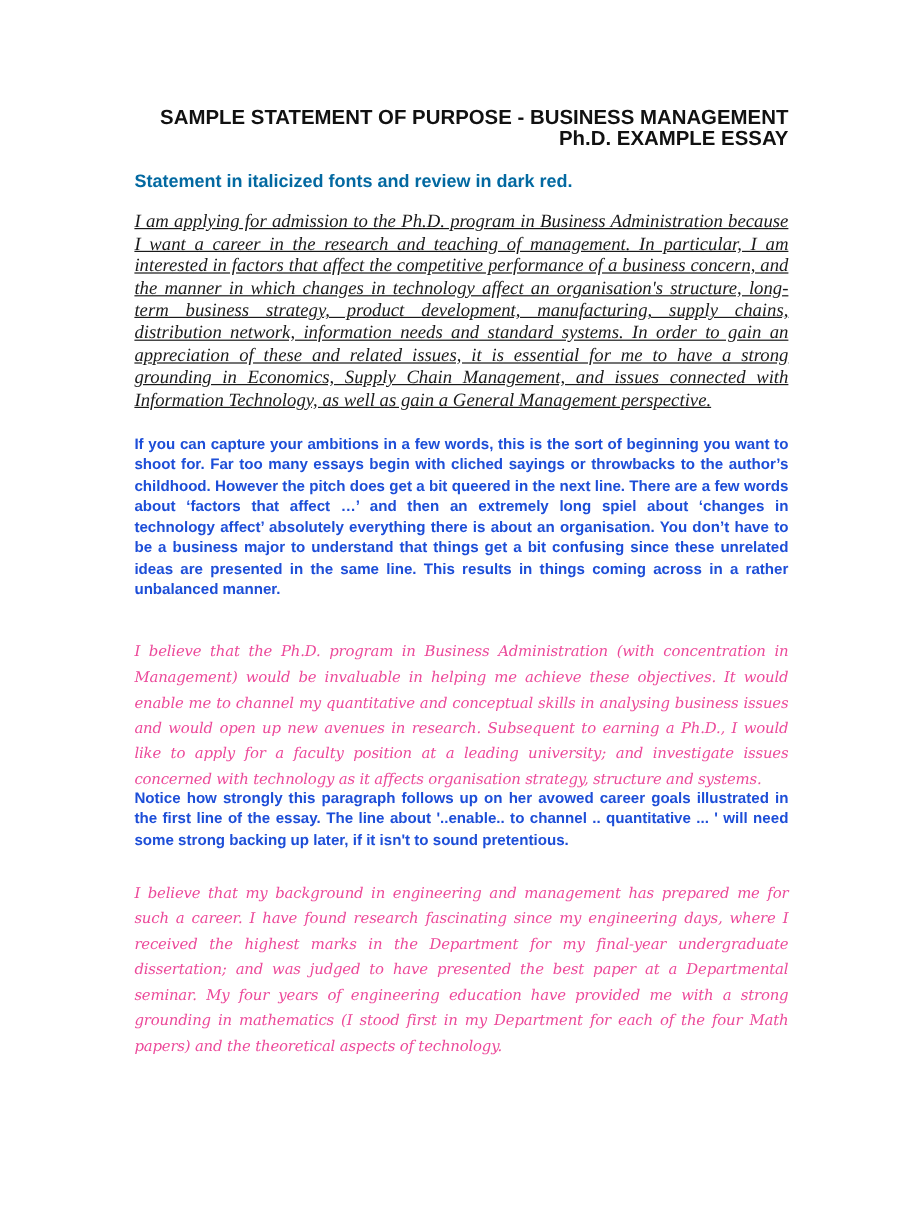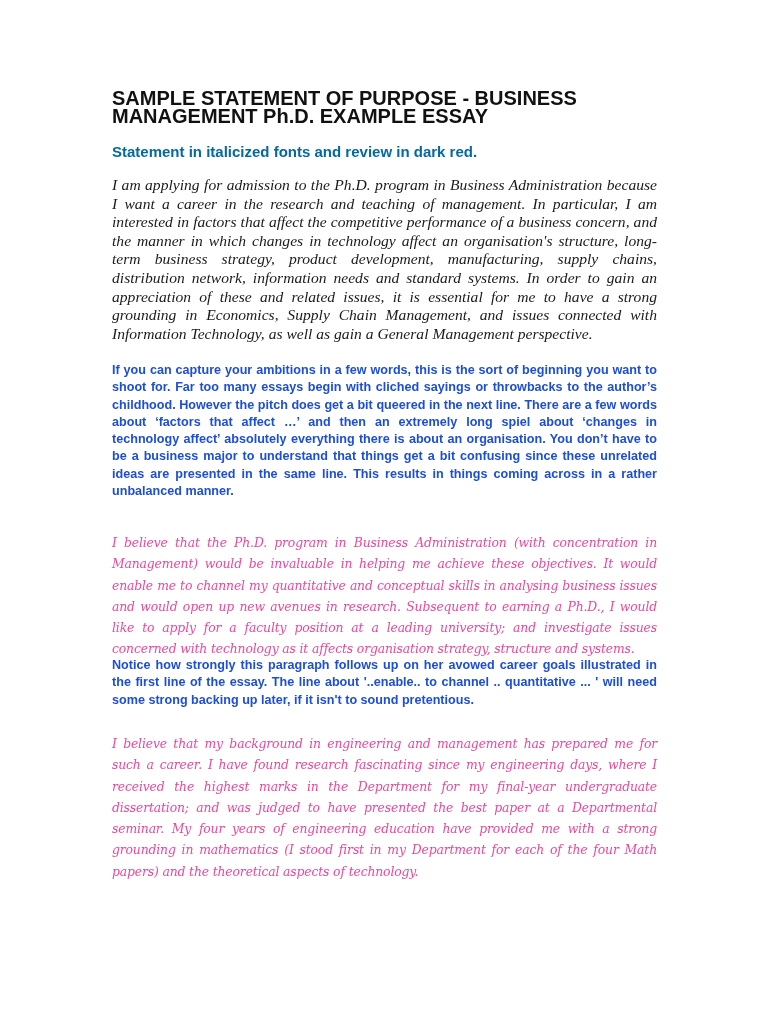--- a/index.html
+++ b/index.html
@@ -19,24 +19,25 @@
       top: 0;
       width: 545px;
     }
     .title {
       position: absolute;
       top: 89px;
       left: 0;
       width: 545px;
       font-family: "Liberation Sans", sans-serif;
       font-weight: bold;
-      font-size: 20px;
+      font-size: 17px;
       line-height: 18px;
       color: #111111;
       margin: 0;
+      text-align: right;
     }
     .subtitle {
       position: absolute;
       top: 143px;
       left: 0;
       width: 545px;
       font-family: "Liberation Sans", sans-serif;
       font-weight: bold;
       font-size: 15px;
       line-height: 18px;
@@ -49,20 +50,21 @@
       width: 545px;
       margin: 0;
       text-align: justify;
       color: #1a1a1a;
     }
     .statement.times {
       font-family: "Liberation Serif", serif;
       font-style: italic;
       font-size: 15.6px;
       line-height: 18.6px;
+      text-decoration: underline;
     }
     .statement.calli {
       font-family: "DejaVu Serif", serif;
       font-style: italic;
       font-size: 12.4px;
       line-height: 21.3px;
       letter-spacing: -0.15px;
       color: #ec4899;
     }
     .review {

